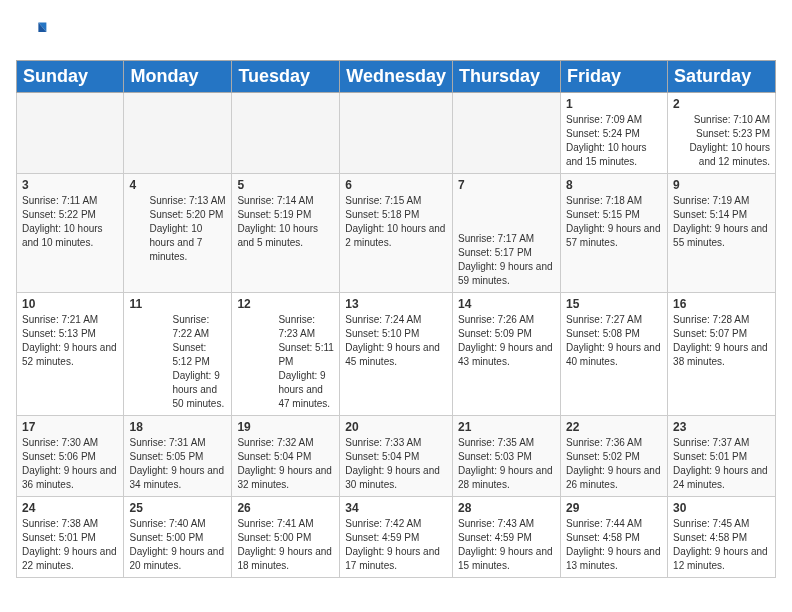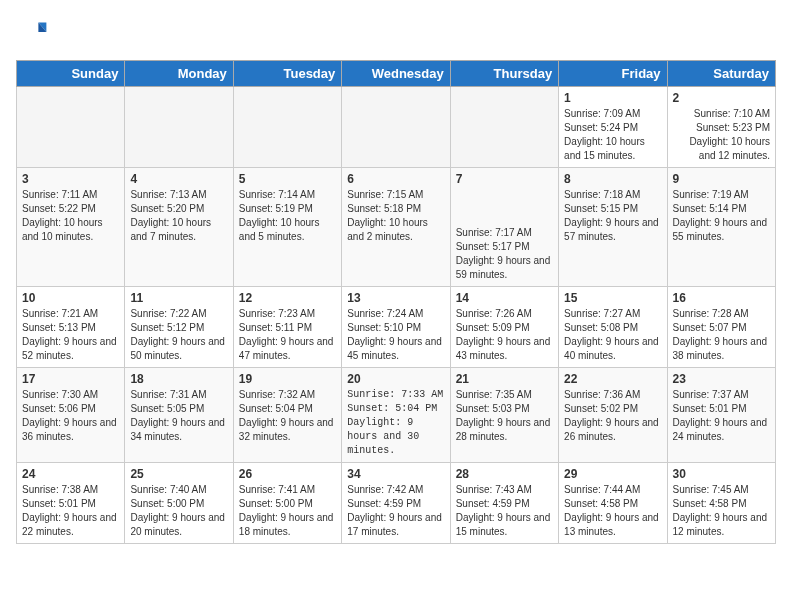--- a/index.html
+++ b/index.html
@@ -45,24 +45,24 @@
       font-weight: normal;
       color: #444;
     }
     .calendar {
       width: 100%;
       border-collapse: collapse;
     }
     .calendar th {
       background: #2575c4;
       color: #fff;
-      font-size: 13px;
+      font-size: 18px;
       font-weight: bold;
       padding: 5px 6px;
-      text-align: right;
+      text-align: left;
       border: 1px solid #aaa;
     }
     .calendar td {
       border: 1px solid #ccc;
       vertical-align: top;
       padding: 4px 5px;
       font-size: 10.5px;
       color: #333;
       background: #fff;
       width: calc(100% / 7);
@@ -143,21 +143,21 @@
       </tr>
       <tr class="week-row">
         <td>
           <span class="day-num">3</span>
           <div class="day-info" style="white-space: pre-line;">Sunrise: 7:11 AM
 Sunset: 5:22 PM
 Daylight: 10 hours and 10 minutes.</div>
         </td>
         <td>
           <span class="day-num">4</span>
-          <div class="day-info" style="white-space: pre-line;">Sunrise: 7:13 AM
+          <div class="day-info" style="white-space: pre-line; margin-left: 20px;">Sunrise: 7:13 AM
 Sunset: 5:20 PM
 Daylight: 10 hours and 7 minutes.</div>
         </td>
         <td>
           <span class="day-num">5</span>
           <div class="day-info" style="white-space: pre-line;">Sunrise: 7:14 AM
 Sunset: 5:19 PM
 Daylight: 10 hours and 5 minutes.</div>
         </td>
         <td>
@@ -187,27 +187,27 @@
       </tr>
       <tr class="week-row">
         <td>
           <span class="day-num">10</span>
           <div class="day-info" style="white-space: pre-line;">Sunrise: 7:21 AM
 Sunset: 5:13 PM
 Daylight: 9 hours and 52 minutes.</div>
         </td>
         <td>
           <span class="day-num">11</span>
-          <div class="day-info" style="white-space: pre-line;">Sunrise: 7:22 AM
+          <div class="day-info" style="white-space: pre-line; margin-left: 43px;">Sunrise: 7:22 AM
 Sunset: 5:12 PM
 Daylight: 9 hours and 50 minutes.</div>
         </td>
         <td>
           <span class="day-num">12</span>
-          <div class="day-info" style="white-space: pre-line;">Sunrise: 7:23 AM
+          <div class="day-info" style="white-space: pre-line; margin-left: 41px;">Sunrise: 7:23 AM
 Sunset: 5:11 PM
 Daylight: 9 hours and 47 minutes.</div>
         </td>
         <td>
           <span class="day-num">13</span>
           <div class="day-info" style="white-space: pre-line;">Sunrise: 7:24 AM
 Sunset: 5:10 PM
 Daylight: 9 hours and 45 minutes.</div>
         </td>
         <td>
@@ -243,21 +243,21 @@
 Daylight: 9 hours and 34 minutes.</div>
         </td>
         <td>
           <span class="day-num">19</span>
           <div class="day-info" style="white-space: pre-line;">Sunrise: 7:32 AM
 Sunset: 5:04 PM
 Daylight: 9 hours and 32 minutes.</div>
         </td>
         <td>
           <span class="day-num">20</span>
-          <div class="day-info" style="white-space: pre-line; font-family: Liberation Mono, monospace;">Sunrise: 7:33 AM
+          <div class="day-info" style="white-space: pre-line;">Sunrise: 7:33 AM
 Sunset: 5:04 PM
 Daylight: 9 hours and 30 minutes.</div>
         </td>
         <td>
           <span class="day-num">21</span>
           <div class="day-info" style="white-space: pre-line;">Sunrise: 7:35 AM
 Sunset: 5:03 PM
 Daylight: 9 hours and 28 minutes.</div>
         </td>
         <td>

